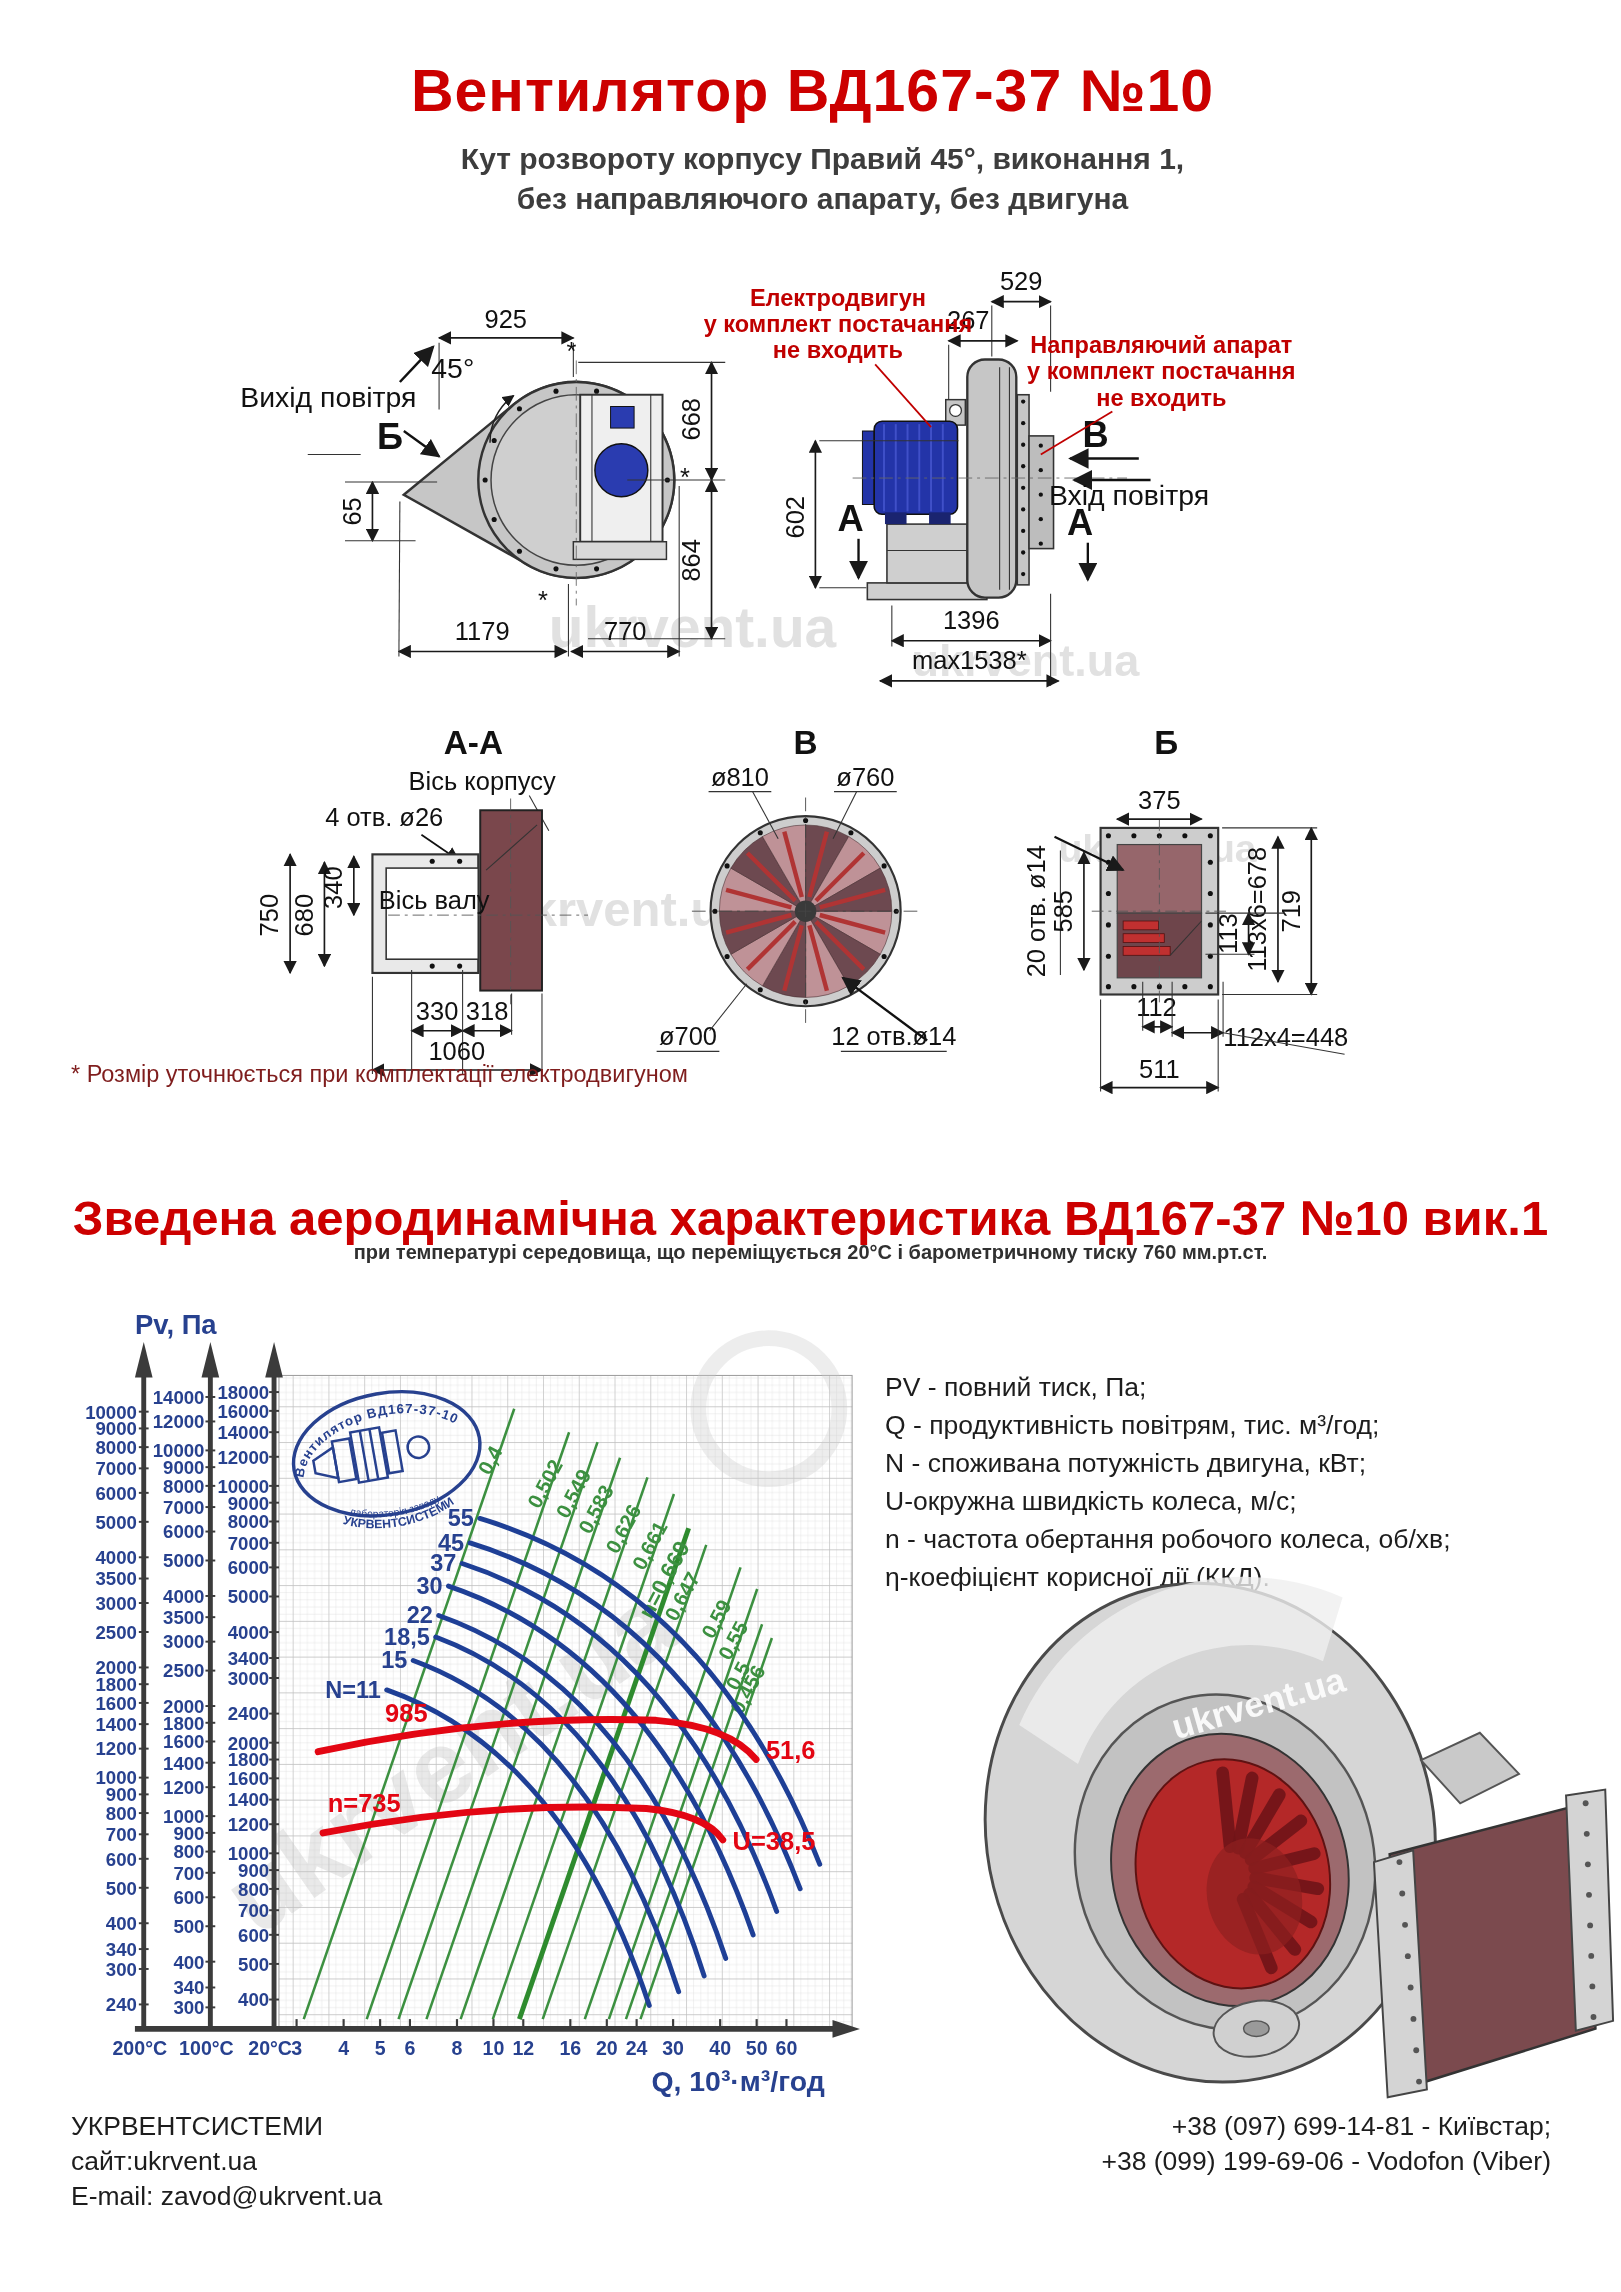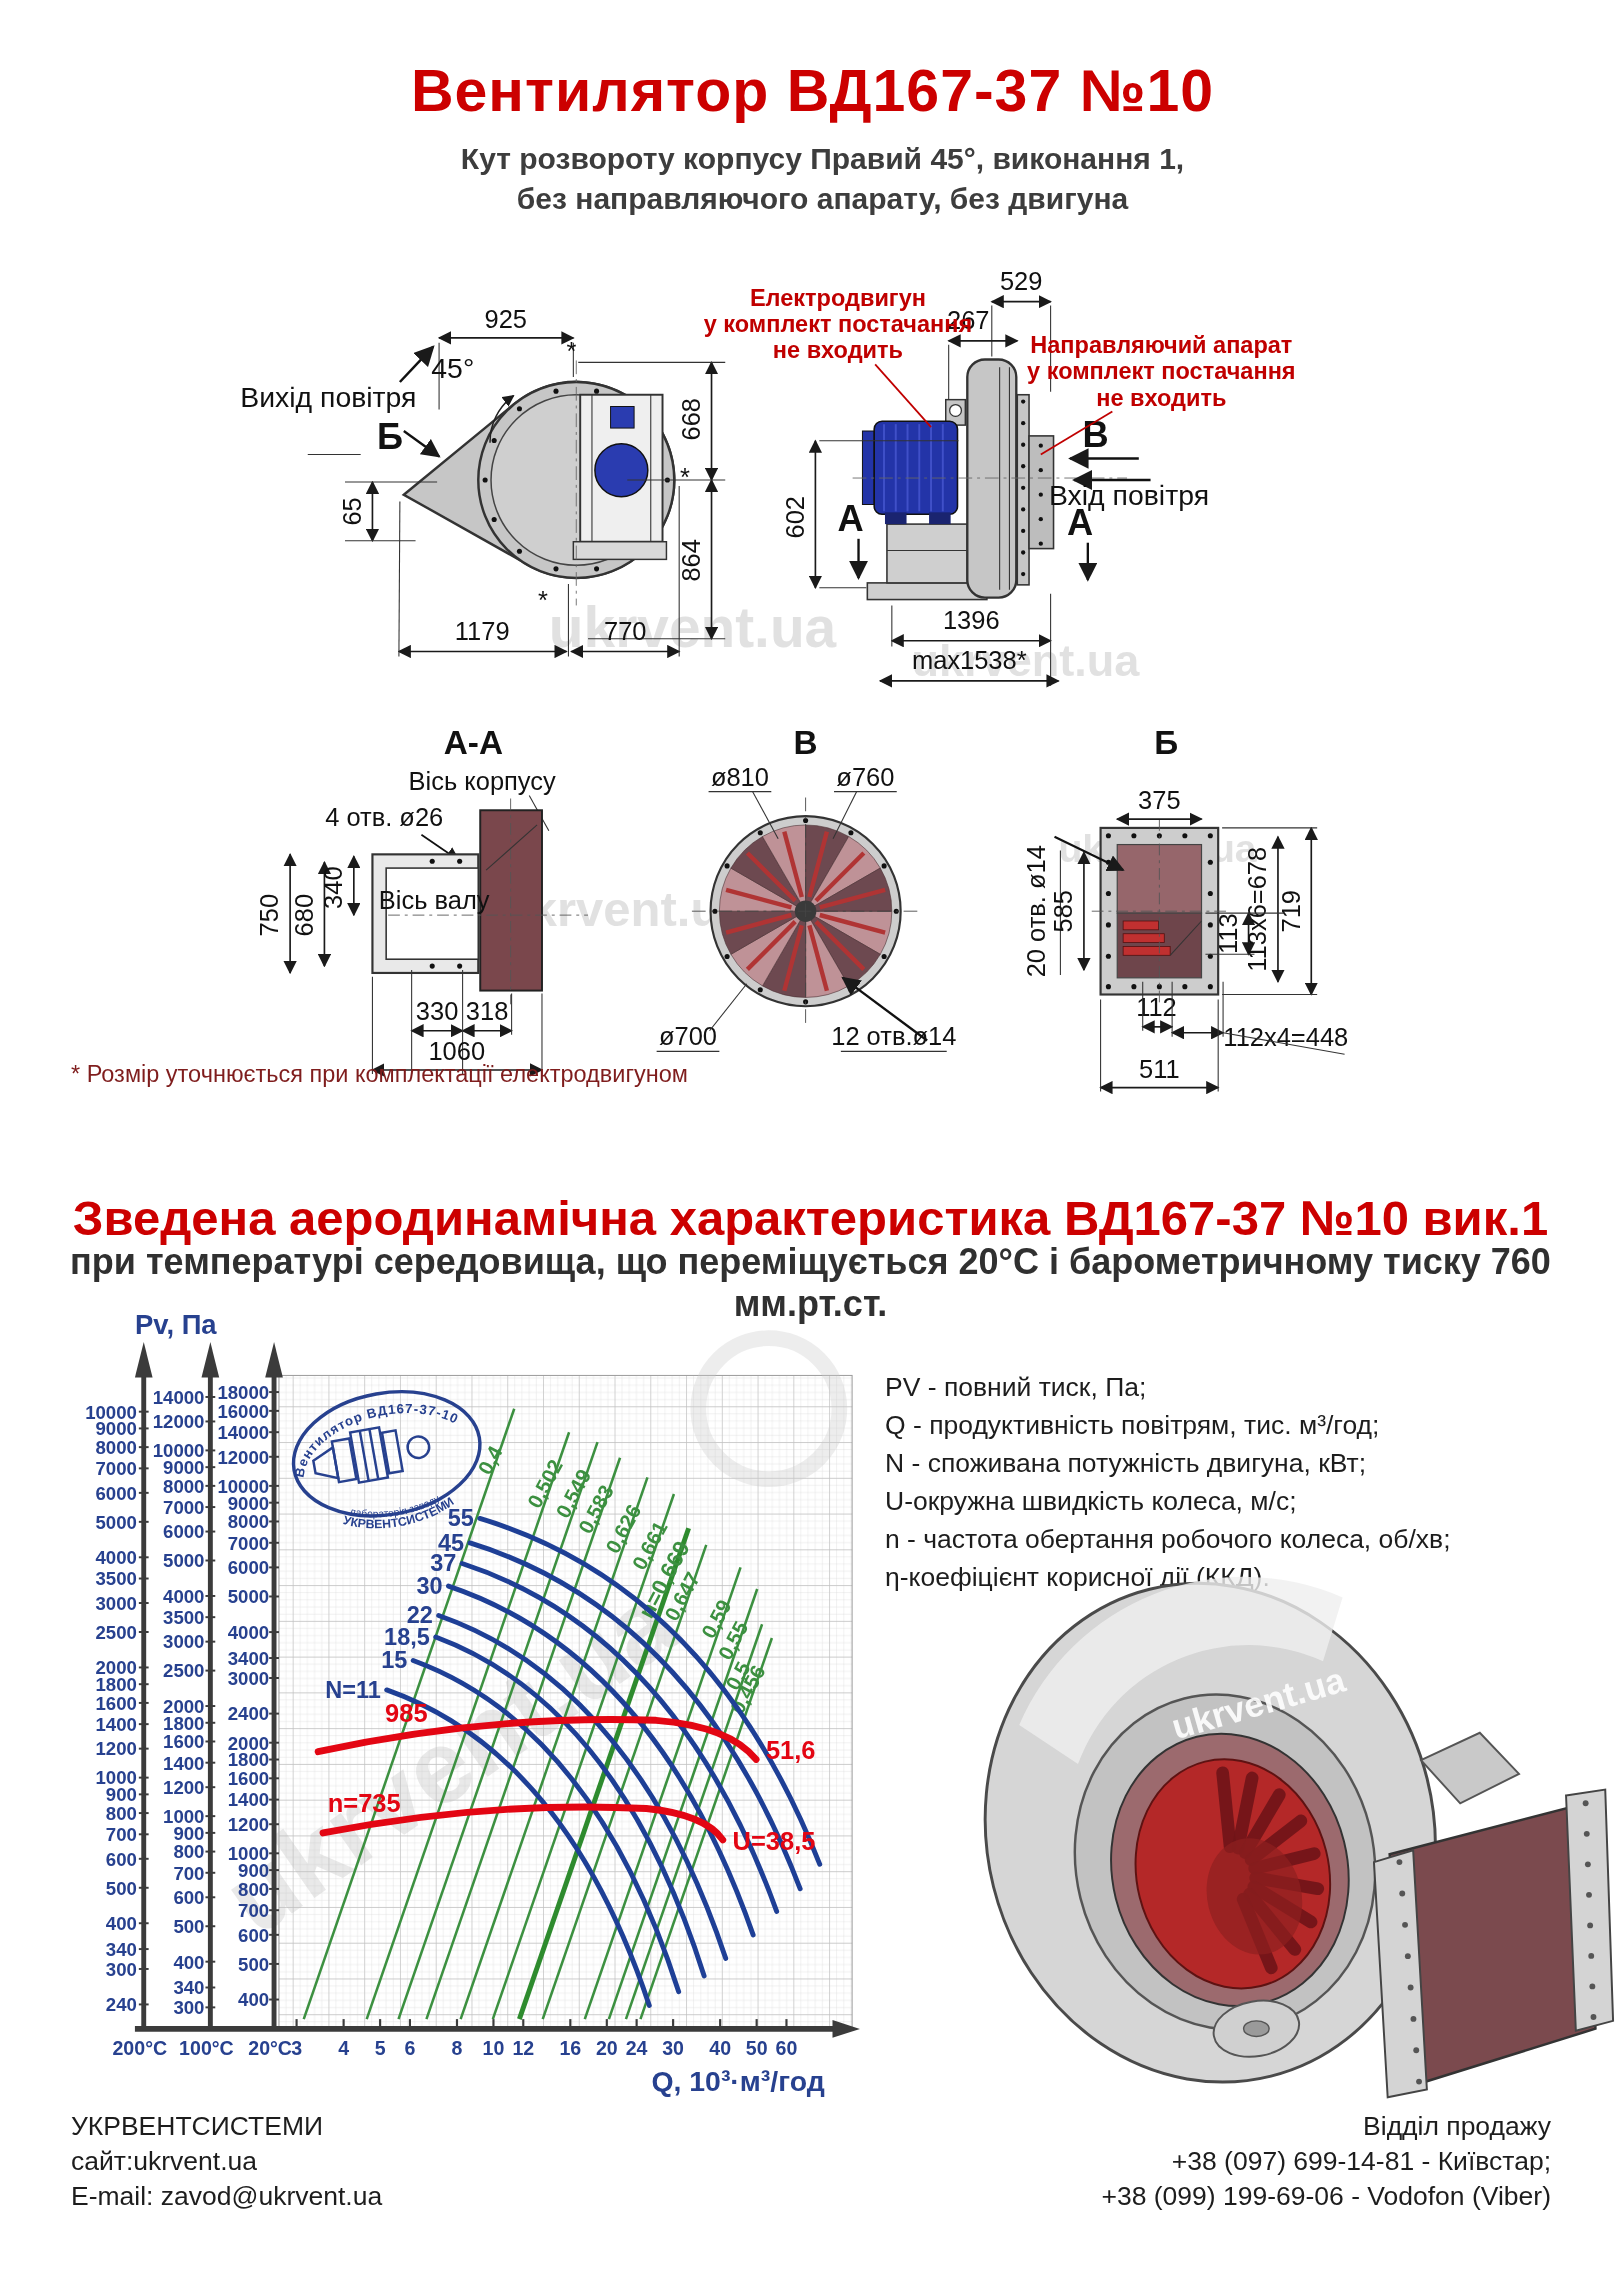--- a/index.html
+++ b/index.html
@@ -5,21 +5,21 @@
   html,body{margin:0;padding:0;width:1621px;height:2293px;background:#fff;overflow:hidden;
     font-family:"Liberation Sans",sans-serif;}
   .page{position:relative;width:1621px;height:2293px;background:#fff;}
   .abs{position:absolute;}
   .doc-title{top:57px;left:2px;width:100%;text-align:center;font-size:59px;font-weight:bold;
     color:#cc0000;letter-spacing:1px;}
   .doc-sub{top:139px;left:0;width:100%;text-align:center;font-size:30px;font-weight:bold;
     color:#3d3d3d;line-height:40px;padding-left:12px;}
   .footnote{top:1061px;left:71px;font-size:23.5px;color:#7f1d1d;}
   .chart-head{top:1190px;left:0;width:100%;text-align:center;font-size:49px;font-weight:bold;color:#cc0000;}
-  .chart-subhead{top:1241px;left:0;width:100%;text-align:center;font-size:36px;font-weight:bold;color:#303030;}
+  .chart-subhead{top:1241px;left:0;width:100%;text-align:center;font-size:20px;font-weight:bold;color:#303030;}
   .legend{top:1368px;left:885px;width:686px;font-size:26.5px;color:#1d1d1d;line-height:38px;}
   .footer{top:2109px;left:71px;width:1480px;display:flex;justify-content:space-between;
     font-size:26.5px;color:#1d1d1d;line-height:35px;}
   .footer .right{text-align:right;}
   svg{font-family:"Liberation Sans",sans-serif;}
   .dim-t{font-size:26px;fill:#111;}
   .lbl{font-size:29px;fill:#111;}
   .mark{font-size:37px;font-weight:bold;fill:#111;}
   .sec-title{font-size:34px;font-weight:bold;fill:#111;text-anchor:middle;}
   .red-note{font-size:24px;font-weight:bold;fill:#c00000;text-anchor:middle;}
@@ -709,20 +709,19 @@
     <text x="250" y="175" transform="rotate(-16 250 175)" fill="#ffffff" opacity="0.9" font-size="36" font-weight="bold">ukrvent.ua</text>
   </svg>
 
   <div class="abs footer">
     <div class="left">
       <div>УКРВЕНТСИСТЕМИ</div>
       <div>сайт:ukrvent.ua</div>
       <div>E-mail: zavod@ukrvent.ua</div>
     </div>
     <div class="right">
-      <div>Відділ продажу</div>
       <div>+38 (097) 699-14-81 - Київстар;</div>
       <div>+38 (099) 199-69-06 - Vodofon (Viber)</div>
     </div>
   </div>
 
 </div>
 
 
 </body></html>

